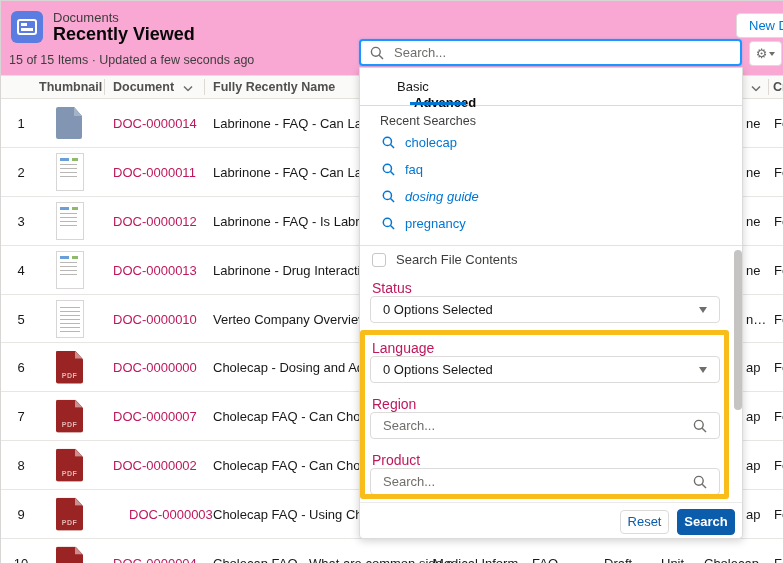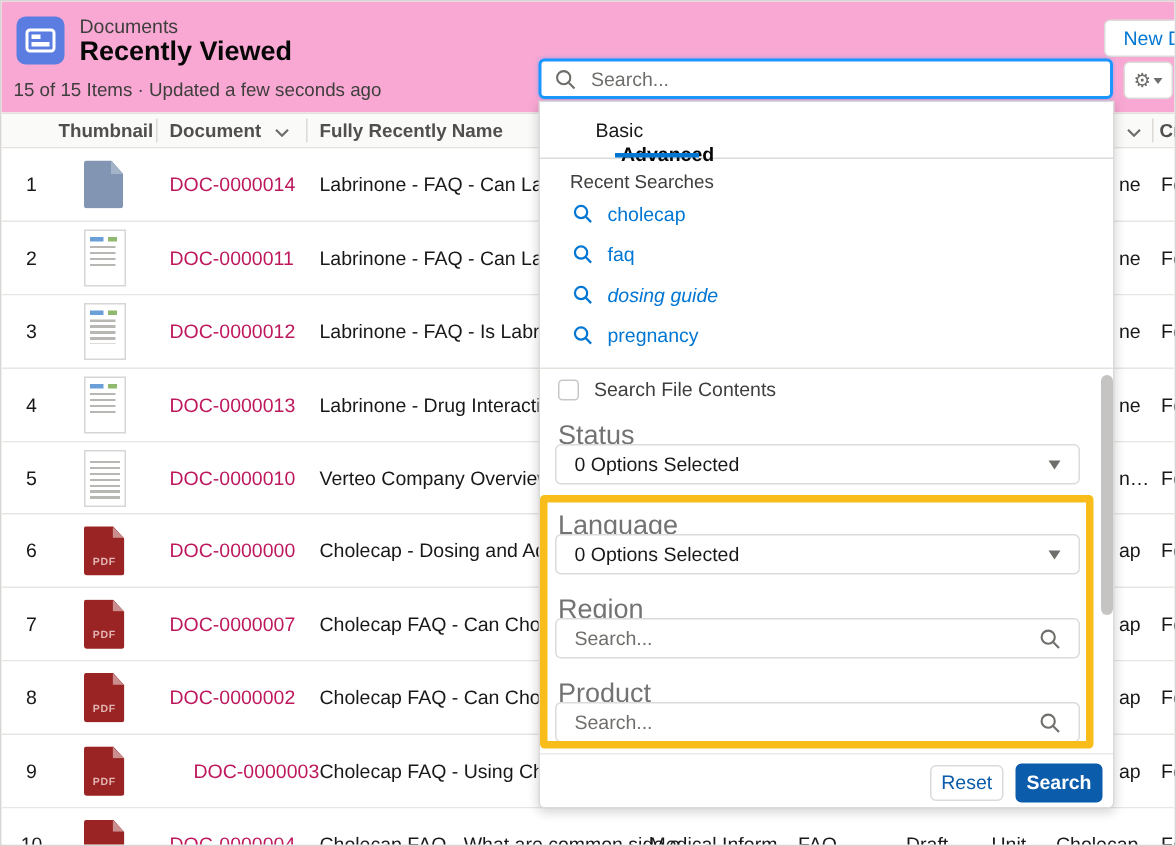--- a/index.html
+++ b/index.html
@@ -58,21 +58,21 @@
   .tab{position:absolute;top:11px;font-size:13px;color:#181818;cursor:pointer;}
   .tab.basic{left:37px;}
   .tab.advanced{left:54px;font-weight:bold;color:#080707;margin-top:16px;}
   .tab-underline{position:absolute;left:50px;top:34px;width:56px;height:3px;background:#0176d3;}
   .recent-label{position:absolute;left:20px;top:46px;font-size:12.5px;color:#3e3e3c;}
   .recent-item{position:absolute;left:22px;display:flex;align-items:center;gap:10px;color:#0176d3;font-size:13px;cursor:pointer;}
   .recent-divider{position:absolute;left:0;right:0;top:177px;height:1px;background:#e5e2de;}
   .cb-row{position:absolute;left:12px;top:184px;display:flex;align-items:center;gap:10px;}
   .cb{width:14px;height:14px;background:#fff;border:1px solid #c9c7c5;border-radius:3px;box-sizing:border-box;}
   .cb-label{font-size:13px;color:#3e3e3c;}
-  .fld-label{position:absolute;left:12px;font-size:18px;color:#737373;}
+  .fld-label{position:absolute;left:12px;font-size:14px;color:#be185d;}
   .fld{position:absolute;left:10px;width:350px;height:27px;background:#fff;border:1px solid #dddbda;border-radius:4px;
        box-sizing:border-box;display:flex;align-items:center;padding:0 12px;z-index:2;}
   .fld .val{flex:1;font-size:13px;color:#181818;}
   .fld input{border:none;outline:none;flex:1;font:13px "Liberation Sans",sans-serif;color:#181818;background:transparent;padding:0;}
   .fld .tri-down{border-left-width:4.5px;border-right-width:4.5px;border-top-width:6px;}
   .hl-box{position:absolute;left:0;top:262px;width:369px;height:169px;border:5px solid #F8BD1B;border-radius:3px;
           box-sizing:border-box;z-index:3;pointer-events:none;}
   .panel-footer-line{position:absolute;left:0;right:0;top:434px;height:1px;background:#eceae8;}
   .reset-btn{position:absolute;left:260px;top:442px;width:49px;height:24px;background:#fff;border:1px solid #dddbda;
              border-radius:4px;color:#0b5cab;font-size:13px;text-align:center;line-height:22px;box-sizing:border-box;cursor:pointer;}

